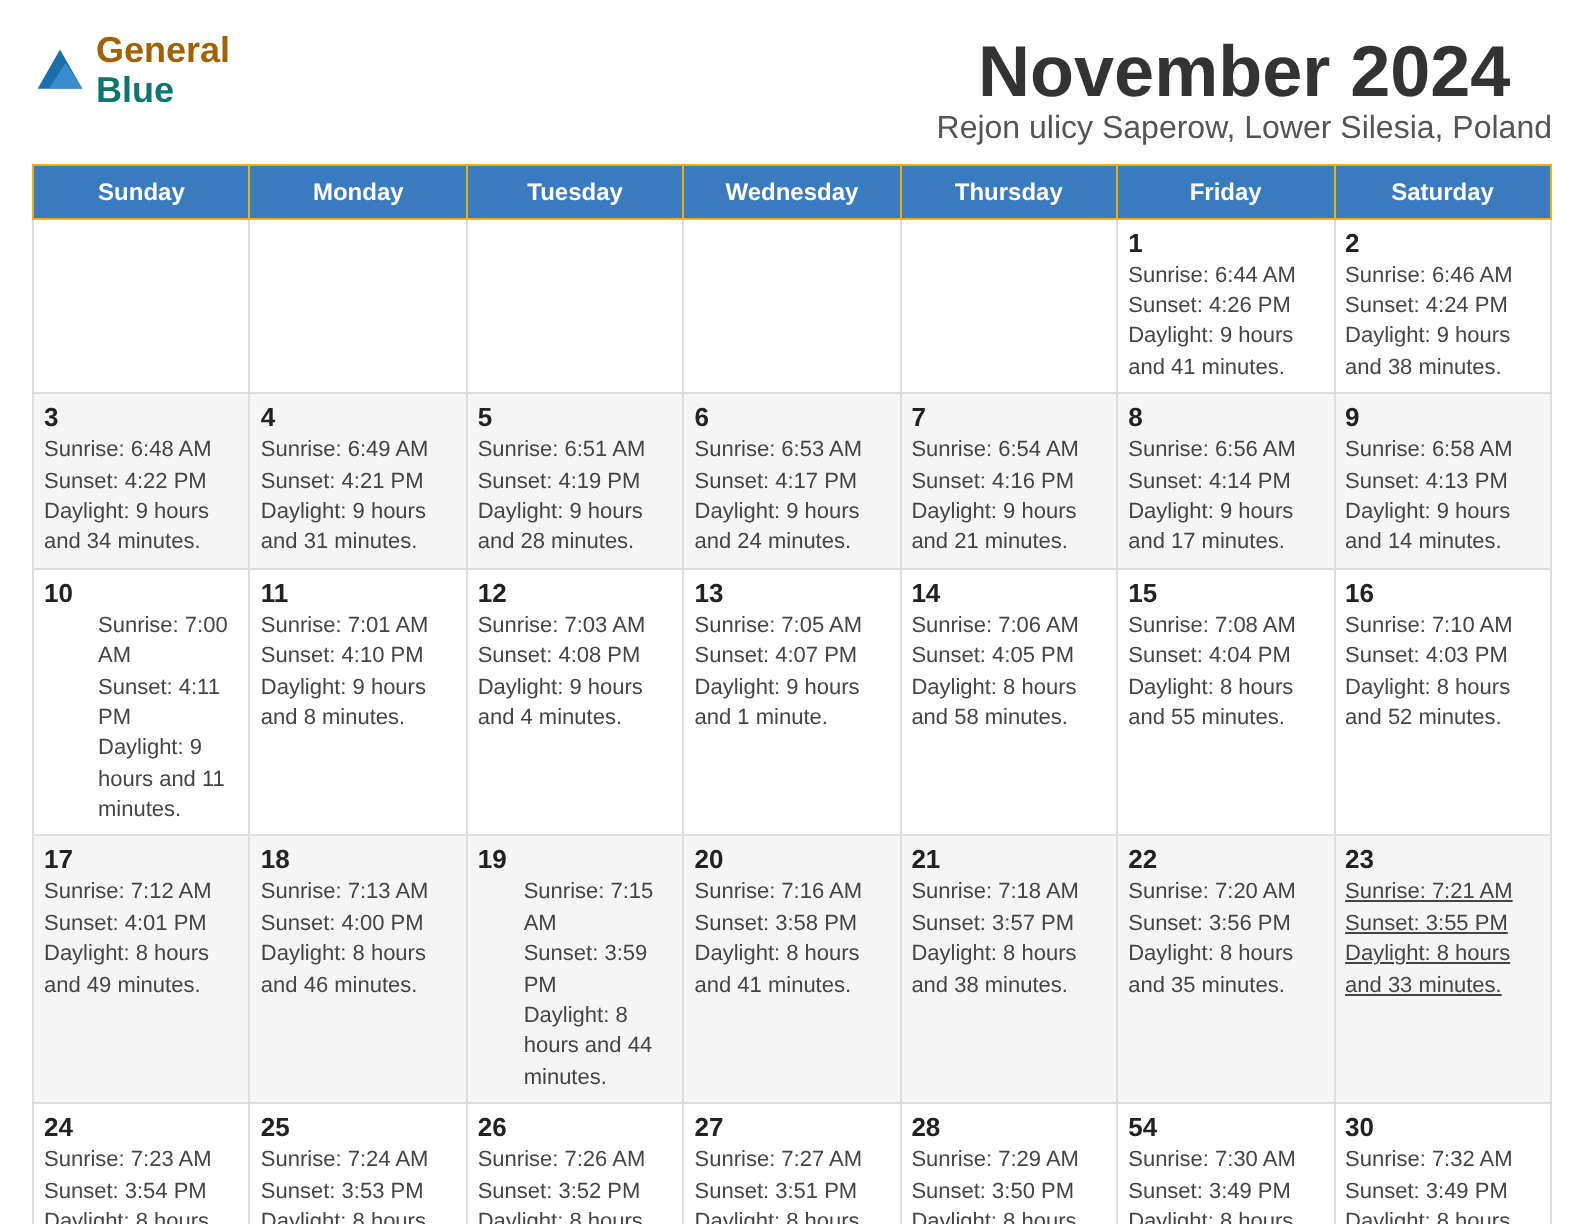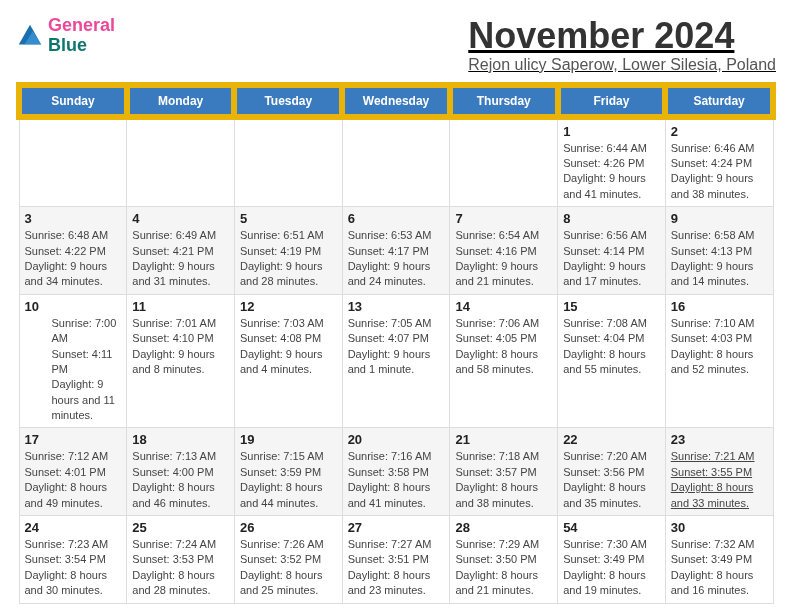--- a/index.html
+++ b/index.html
@@ -19,29 +19,28 @@
     .logo {
       display: flex;
       align-items: center;
       gap: 4px;
     }
     .logo-text {
       font-size: 18px;
       font-weight: bold;
       line-height: 1.1;
     }
-    .logo-general { color: #ec4899; }
+    .logo-general { color: #a16207; }
     .logo-blue { color: #0f766e; }
     .logo-icon {
       width: 28px;
       height: 28px;
     }
     .title-block {
-      text-align: left;
-      text-decoration: underline;
+      text-align: center;
     }
     .month-title {
       font-size: 36px;
       font-weight: bold;
       color: #333;
       line-height: 1.1;
     }
     .subtitle {
       font-size: 16px;
       color: #555;
@@ -51,21 +50,21 @@
       border-collapse: collapse;
       font-size: 11px;
     }
     .calendar th {
       background-color: #3a7abf;
       color: #fff;
       text-align: center;
       padding: 6px 4px;
       font-size: 12px;
       font-weight: bold;
-      border: 6px solid #eab308;
+      border: 1px solid #eab308;
     }
     .calendar td {
       border: 1px solid #ddd;
       vertical-align: top;
       padding: 4px 5px;
       width: 108px;
       min-height: 70px;
       background: #fff;
     }
     .calendar tr:nth-child(even) td {
@@ -237,21 +236,21 @@
 Daylight: 8 hours and 49 minutes.</div>
         </td>
         <td>
           <div class="day-number">18</div>
           <div class="day-info" style="white-space: pre-line;">Sunrise: 7:13 AM
 Sunset: 4:00 PM
 Daylight: 8 hours and 46 minutes.</div>
         </td>
         <td>
           <div class="day-number">19</div>
-          <div class="day-info" style="white-space: pre-line;">Sunrise: 7:15 AM
+          <div class="day-info" style="white-space: pre-line; margin-left: 23px;">Sunrise: 7:15 AM
 Sunset: 3:59 PM
 Daylight: 8 hours and 44 minutes.</div>
         </td>
         <td>
           <div class="day-number">20</div>
           <div class="day-info" style="white-space: pre-line;">Sunrise: 7:16 AM
 Sunset: 3:58 PM
 Daylight: 8 hours and 41 minutes.</div>
         </td>
         <td>

